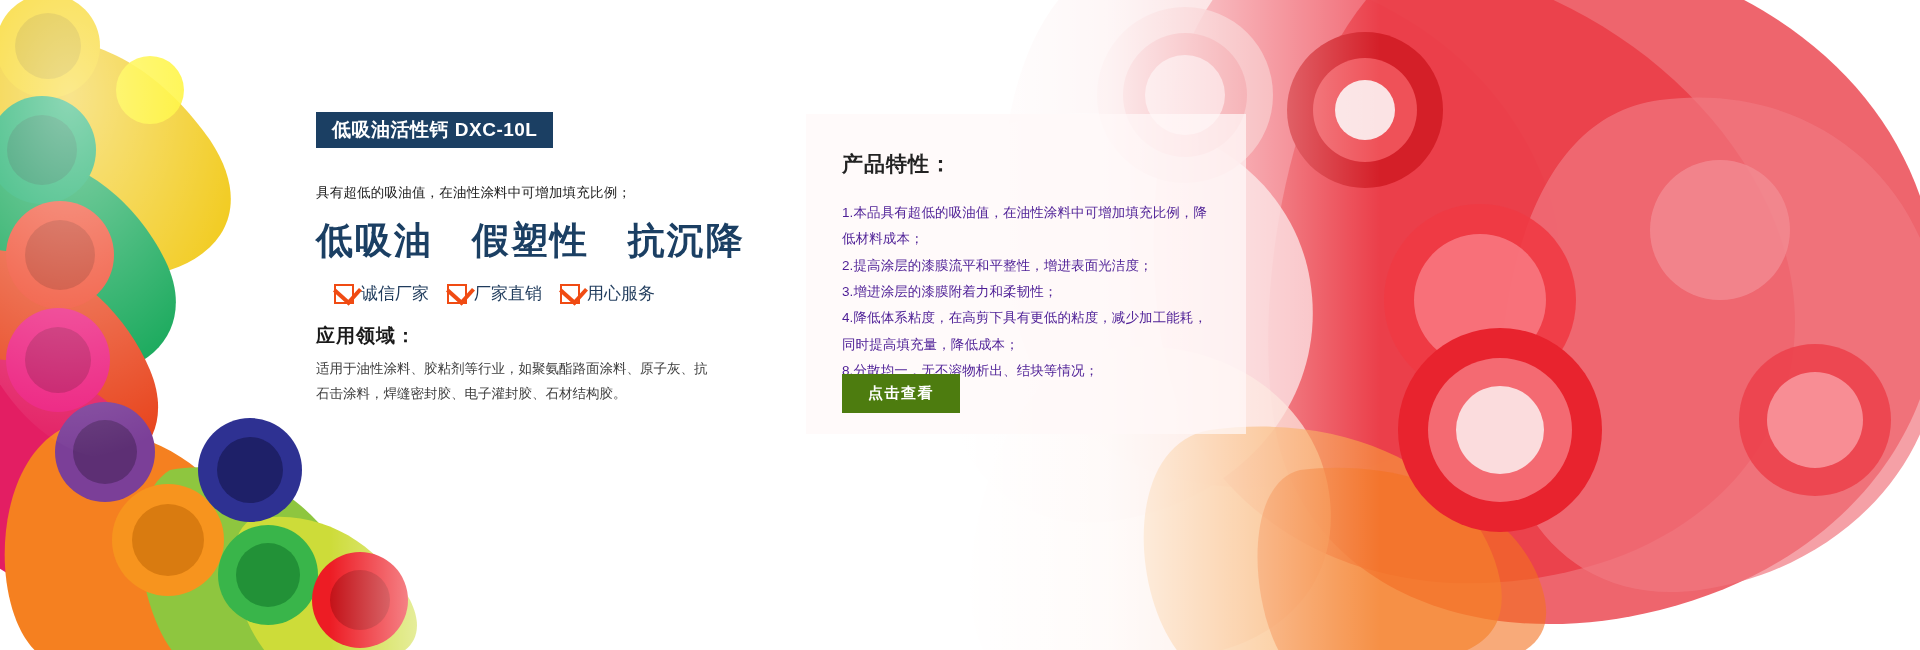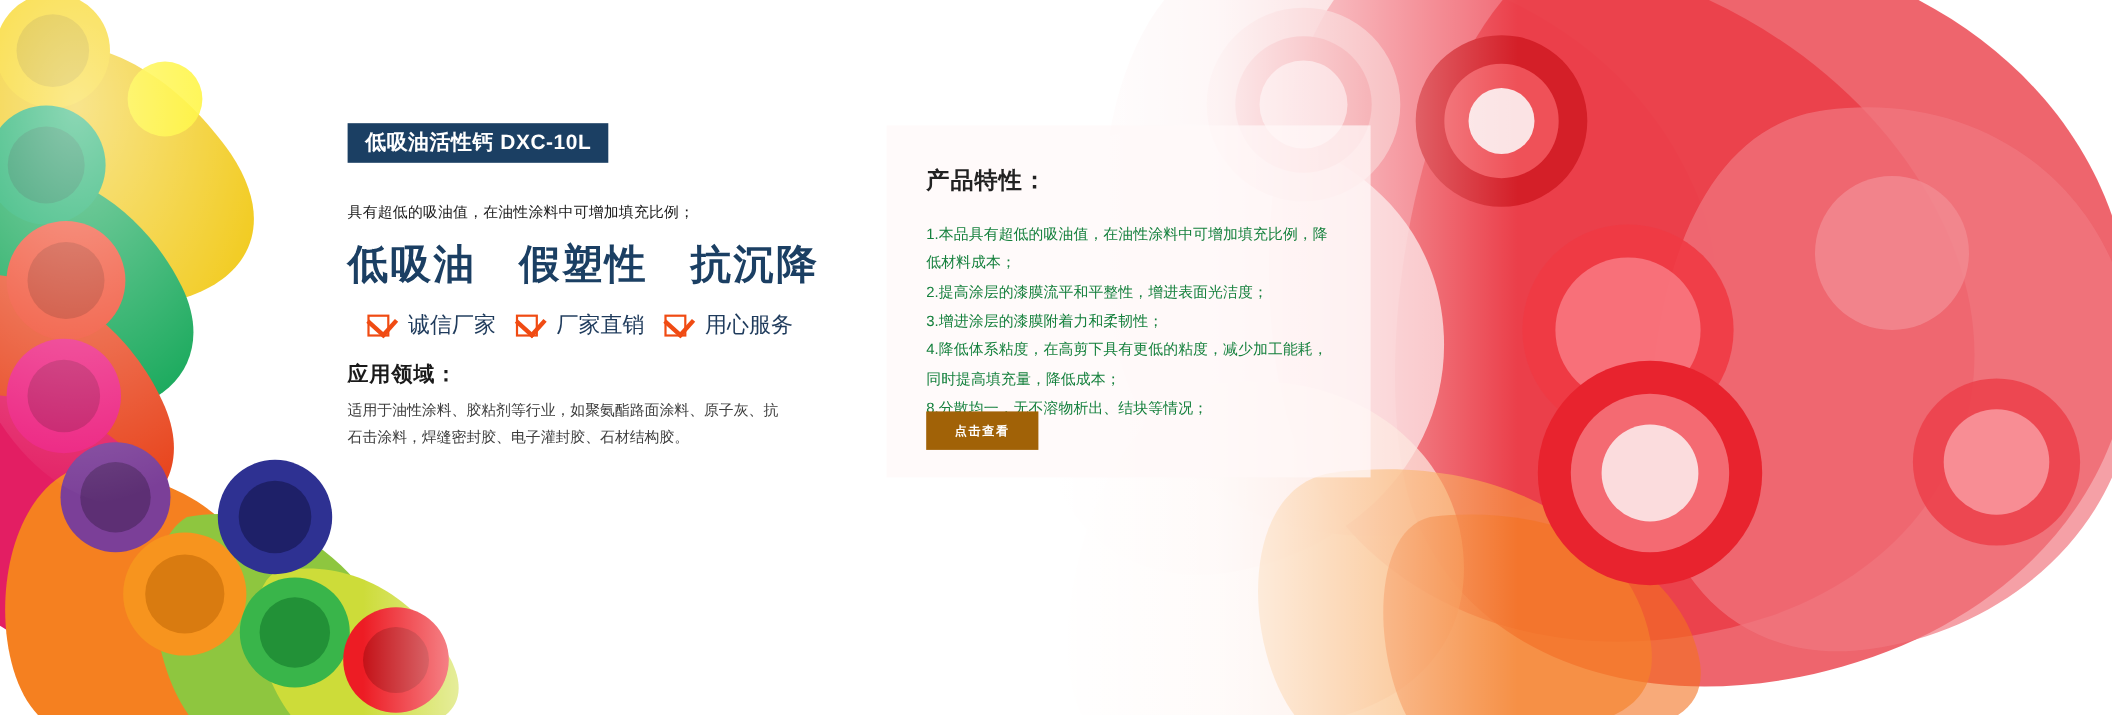--- a/index.html
+++ b/index.html
@@ -30,21 +30,21 @@
     margin-top:36px;color:#1a1a1a;font-size:13.5px;letter-spacing:.2px;
   }
   .headline{
     margin-top:14px;color:#1b3f63;font-family:"DejaVu Serif","Liberation Serif",serif;
     font-size:37px;font-weight:bold;letter-spacing:2px;white-space:nowrap;
   }
   .headline span{margin-right:24px;font-family:Liberation Serif, serif;}
   .headline span:last-child{margin-right:16px;}
 
   .badges{margin-top:16px;display:flex;align-items:center;gap:18px;padding-left:18px;}
-  .badge{display:flex;align-items:center;gap:17px;font-size:20px;color:#1f3b5c;
+  .badge{display:flex;align-items:center;gap:7px;font-size:17px;color:#1f3b5c;
          font-family:"DejaVu Serif","Liberation Serif",serif;white-space:nowrap;}
   .cbox{position:relative;width:16px;height:16px;border:2px solid #f04b13;flex:0 0 auto;}
   .cbox::after{
     content:"";position:absolute;left:1px;top:-5px;width:17px;height:16px;
     border-right:4px solid #f04b13;border-bottom:4px solid #f04b13;
     transform:rotate(42deg);transform-origin:center;
   }
 
   .app-title{margin-top:18px;color:#1a1a1a;font-size:19px;font-weight:bold;letter-spacing:1px;}
   .app-desc{margin-top:8px;color:#3d3d3d;font-size:13.5px;line-height:1.85;max-width:400px;}
@@ -52,26 +52,26 @@
   
   .panel{
     position:absolute;left:806px;top:114px;width:440px;height:320px;
     background:rgba(255,248,248,.72);
   }
   .panel-title{
     position:absolute;left:36px;top:36px;color:#222;font-size:21px;font-weight:bold;letter-spacing:1px;
   }
   .panel-list{position:absolute;left:36px;top:86px;width:378px;}
   .panel-list li{
-    list-style:none;color:#15803d;font-size:13.5px;line-height:1.95;letter-spacing:.1px;
+    list-style:none;color:#4c1d95;font-size:13.5px;line-height:1.95;letter-spacing:.1px;
   }
   .panel-list{margin:0;padding:0;}
   .cta{
-    position:absolute;left:36px;top:260px;background:#a16207;color:#fff;
-    border:none;font-size:11px;font-weight:bold;letter-spacing:1.5px;
+    position:absolute;left:36px;top:260px;background:#4d7c0f;color:#fff;
+    border:none;font-size:15px;font-weight:bold;letter-spacing:1.5px;
     padding:10px 26px;cursor:pointer;font-family:Liberation Sans, sans-serif;
   }
 </style>
 </head>
 <body>
 
 <div class="stage">
 
   <div class="art-left">
     <svg width="560" height="650" viewBox="0 0 560 650">

